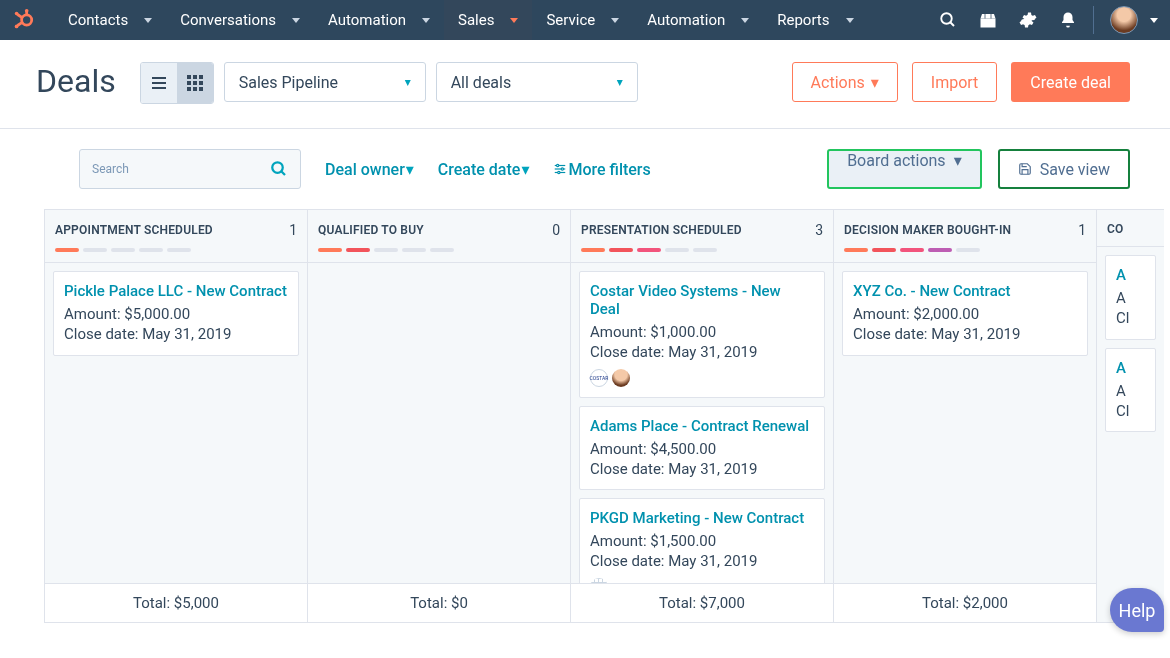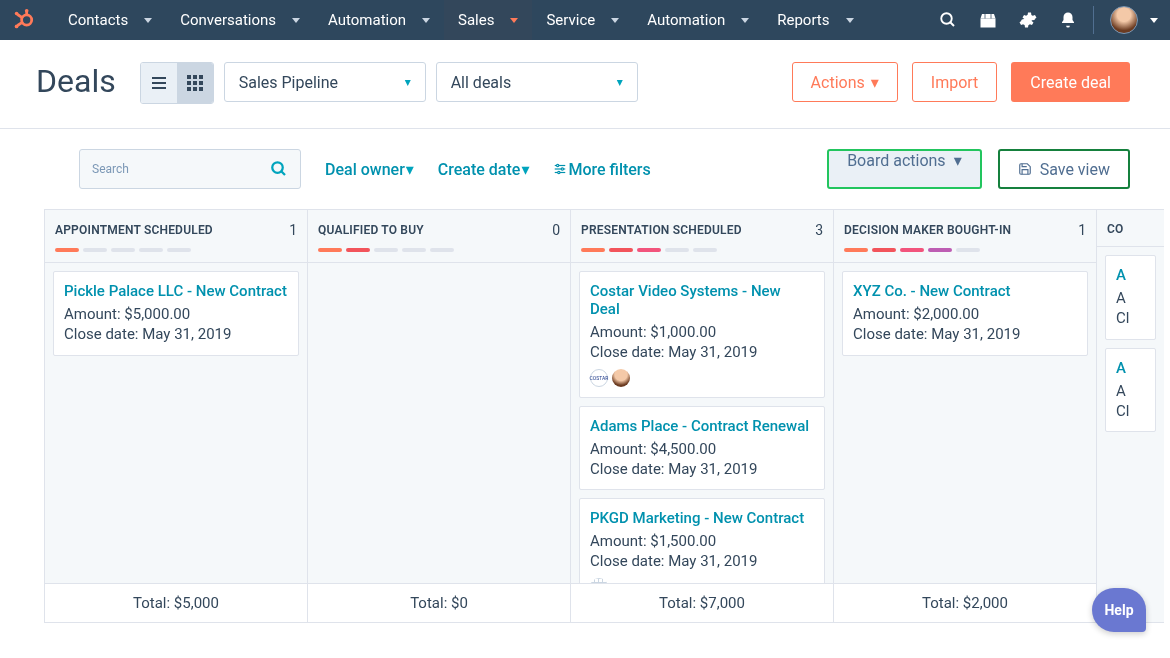--- a/index.html
+++ b/index.html
@@ -188,27 +188,27 @@
   .col-footer {
     background:#fff;
     border-top:1px solid #dfe3eb;
     text-align:center;
     padding: 10px 0;
     font-size:15px; color:#33475b;
   }
   
   .help-btn {
     position:absolute;
-    right: 24px; bottom: 26px;
+    right: 6px; bottom: 26px;
     width:54px; height:44px;
     background:#6a78d1;
     color:#fff;
     border-radius: 22px 22px 4px 22px;
     display:flex; align-items:center; justify-content:center;
-    font-size:14px; font-weight:700;
+    font-size:18px; font-weight:400;
     cursor:pointer;
     box-shadow:0 2px 6px rgba(0,0,0,0.2);
   }
 </style>
 </head>
 <body>
 
 <div class="topnav">
   <div class="logo">
     <svg width="22" height="22" viewBox="0 0 24 24" fill="#ff7a59">

